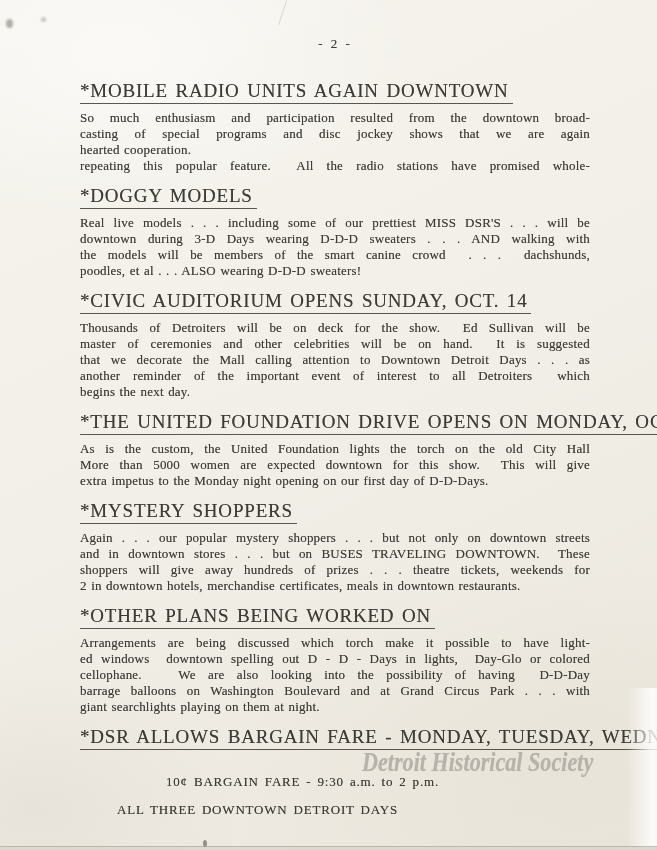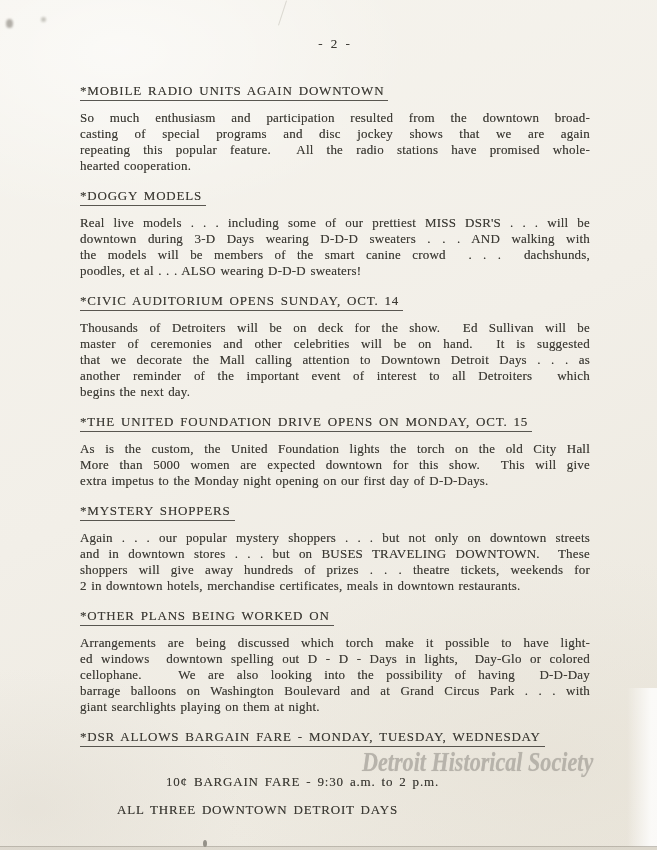--- a/index.html
+++ b/index.html
@@ -20,21 +20,21 @@
   }
   .page{
     position:absolute; left:80px; top:36px; width:510px;
     font-size:13px; line-height:16px;
     letter-spacing:.2px; word-spacing:1px;
     text-shadow:0 0 .5px rgba(61,59,53,.55);
   }
   .page-number{ text-align:center; letter-spacing:2px; margin-bottom:31px; }
   .section-heading{
     display:block; margin-top:14px; margin-bottom:11px;
-    font-weight:normal; font-size:13px; white-space:nowrap;
+    font-weight:normal; font-size:19px; white-space:nowrap;
     letter-spacing:.8px; word-spacing:2px;
   }
   .section-heading span{
     border-bottom:1.4px solid rgba(61,59,53,.85);
     padding-bottom:2px; padding-right:4px;
   }
   .para{ text-align:justify; }
   .para .line{
     white-space:pre-wrap; text-align:justify; text-align-last:justify;
     min-height:16px;
@@ -73,22 +73,22 @@
 </head>
 <body>
 
 <div class="page">
   <div class="page-number">- 2 -</div>
 
   <h2 class="section-heading"><span>*MOBILE RADIO UNITS AGAIN DOWNTOWN</span></h2>
   <div class="para">
       <div class="line">So much enthusiasm and participation resulted from the downtown broad-</div>
       <div class="line">casting of special programs and disc jockey shows that we are again</div>
+      <div class="line last">hearted cooperation.</div>
       <div class="line">repeating this popular feature.  All the radio stations have promised whole-</div>
-      <div class="line last">hearted cooperation.</div>
     </div>
 
   <h2 class="section-heading"><span>*DOGGY MODELS</span></h2>
   <div class="para">
       <div class="line">Real live models . . . including some of our prettiest MISS DSR'S . . . will be</div>
       <div class="line">downtown during 3-D Days wearing D-D-D sweaters . . . AND walking with</div>
       <div class="line">the models will be members of the smart canine crowd  . . .  dachshunds,</div>
       <div class="line last">poodles, et al . . . ALSO wearing D-D-D sweaters!</div>
     </div>
 

